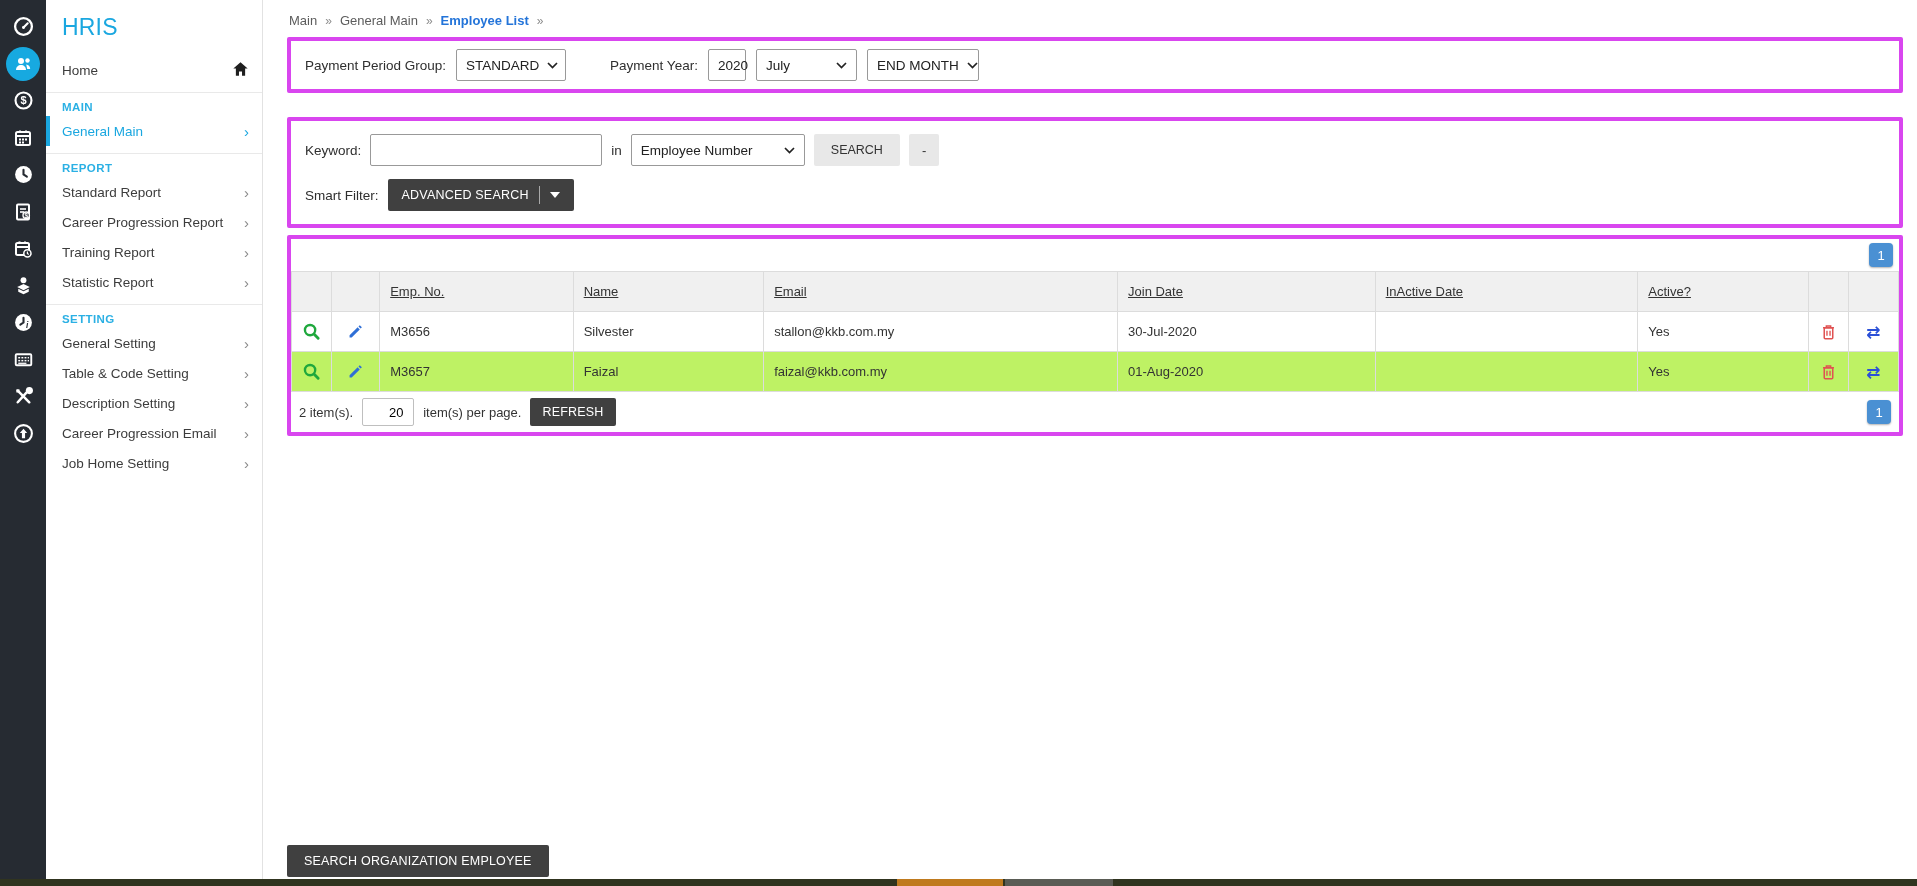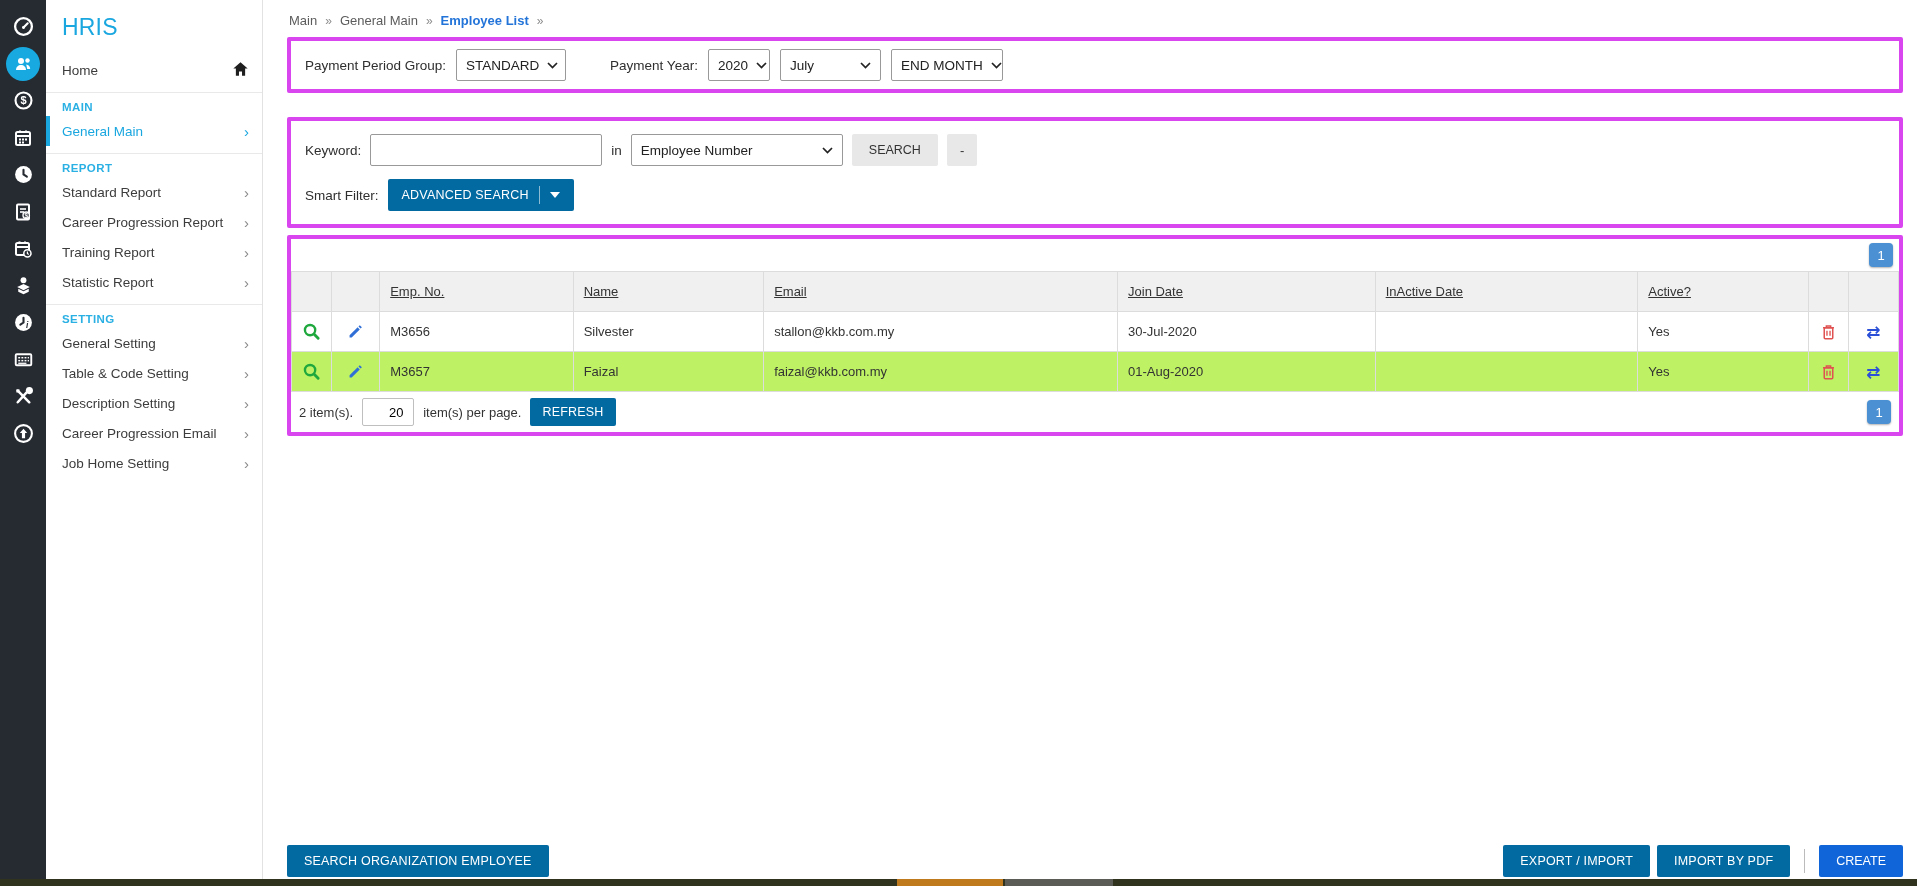--- a/index.html
+++ b/index.html
@@ -39,21 +39,21 @@
 
   .sel { display:inline-flex; align-items:center; justify-content:space-between; gap:8px; border:1px solid #999; border-radius:2px; background:#fff; height:32px; padding:0 9px; font-size:13.5px; color:#222; cursor:pointer; white-space:nowrap; }
   .sel svg { flex:0 0 auto; }
 
   .search-panel { margin-top:24px; padding:13px 14px; display:flex; flex-direction:column; gap:13px; }
   .frow { display:flex; align-items:center; gap:9px; font-size:13.5px; }
   .keyword-input { width:232px; height:32px; border:1px solid #999; border-radius:2px; padding:0 8px; font-size:13.5px; font-family:inherit; }
   .btn { border:none; border-radius:2px; height:32px; font-family:inherit; cursor:pointer; }
   .btn-gray { background:#e8e8e8; color:#333; font-size:12.5px; padding:0 17px; }
   .btn-minus { background:#e8e8e8; color:#333; font-size:13px; padding:0 13px; }
-  .btn-cyan { background:#0369a1; color:#fff; font-size:12.5px; padding:0 14px; letter-spacing:.2px; }
+  .btn-cyan { background:#404040; color:#fff; font-size:12.5px; padding:0 14px; letter-spacing:.2px; }
   .adv-btn { display:inline-flex; align-items:center; gap:10px; }
   .adv-caret-wrap { border-left:1px solid rgba(255,255,255,.55); padding-left:10px; display:flex; align-items:center; height:18px; }
   .caret-down { width:0; height:0; border-left:5px solid transparent; border-right:5px solid transparent; border-top:6px solid #fff; }
 
   .table-panel { margin-top:7px; display:flex; flex-direction:column; }
   .pager-row { display:flex; justify-content:flex-end; padding:4px 6px; }
   .badge { min-width:24px; height:24px; background:#4a90d3; color:#fff; border-radius:4px; display:grid; place-items:center; font-size:13px; box-shadow:0 1px 2px rgba(0,0,0,.3); cursor:pointer; }
 
   table.emp { border-collapse:collapse; width:100%; table-layout:fixed; font-size:13px; color:#333; }
   .emp th, .emp td { border:1px solid #dcdcdc; height:30px; padding:12px 10px; text-align:left; font-weight:normal; overflow:hidden; white-space:nowrap; }
@@ -264,21 +264,21 @@
     <div class="panel payment-panel">
       <span class="lbl">Payment Period Group:</span>
       <span class="sel" style="width:110px">
         <span>STANDARD</span>
         <svg width="11" height="7" viewBox="0 0 11 7">
             <path d="M1 1 L5.5 5.5 L10 1" stroke="#222" stroke-width="1.7" fill="none"></path>
           </svg>
       </span>
       <span class="sp24"></span>
       <span class="lbl">Payment Year:</span>
-      <span class="sel" style="width:62px">
+      <span class="sel" style="width:38px">
         <span>2020</span>
         <svg width="11" height="7" viewBox="0 0 11 7">
             <path d="M1 1 L5.5 5.5 L10 1" stroke="#222" stroke-width="1.7" fill="none"></path>
           </svg>
       </span>
       <span class="sel" style="width:101px">
         <span>July</span>
         <svg width="11" height="7" viewBox="0 0 11 7">
             <path d="M1 1 L5.5 5.5 L10 1" stroke="#222" stroke-width="1.7" fill="none"></path>
           </svg>
@@ -289,21 +289,21 @@
             <path d="M1 1 L5.5 5.5 L10 1" stroke="#222" stroke-width="1.7" fill="none"></path>
           </svg>
       </span>
     </div>
 
     <div class="panel search-panel">
       <div class="frow">
         <span class="lbl">Keyword:</span>
         <input class="keyword-input" type="text" value="" style="">
         <span class="lbl">in</span>
-        <span class="sel" style="width:212px">
+        <span class="sel" style="width:174px">
           <span>Employee Number</span>
           <svg width="11" height="7" viewBox="0 0 11 7">
               <path d="M1 1 L5.5 5.5 L10 1" stroke="#222" stroke-width="1.7" fill="none"></path>
             </svg>
         </span>
         <button class="btn btn-gray">SEARCH</button>
         <button class="btn btn-minus">-</button>
       </div>
       <div class="frow">
         <span class="lbl">Smart Filter:</span>
@@ -414,26 +414,20 @@
         <span>2 item(s).</span>
         <input class="perpage-input" type="text" value="20" style="">
         <span>item(s) per page.</span>
         <button class="btn btn-cyan btn-refresh">REFRESH</button>
         <span class="badge footer-badge">1</span>
       </div>
     </div>
 
     <div class="action-bar">
       <button class="btn btn-cyan btn-lg">SEARCH ORGANIZATION EMPLOYEE</button>
-      <div class="right-group">
-        <button class="btn btn-cyan btn-lg">EXPORT / IMPORT</button>
-        <button class="btn btn-cyan btn-lg">IMPORT BY PDF</button>
-        <span class="vdiv"></span>
-        <button class="btn btn-create btn-lg">CREATE</button>
-      </div>
     </div>
   </div>
 
   <div class="bottom-strip">
     <span class="strip-seg-orange"></span>
     <span class="strip-seg-gray"></span>
   </div>
 
 </div>
 

